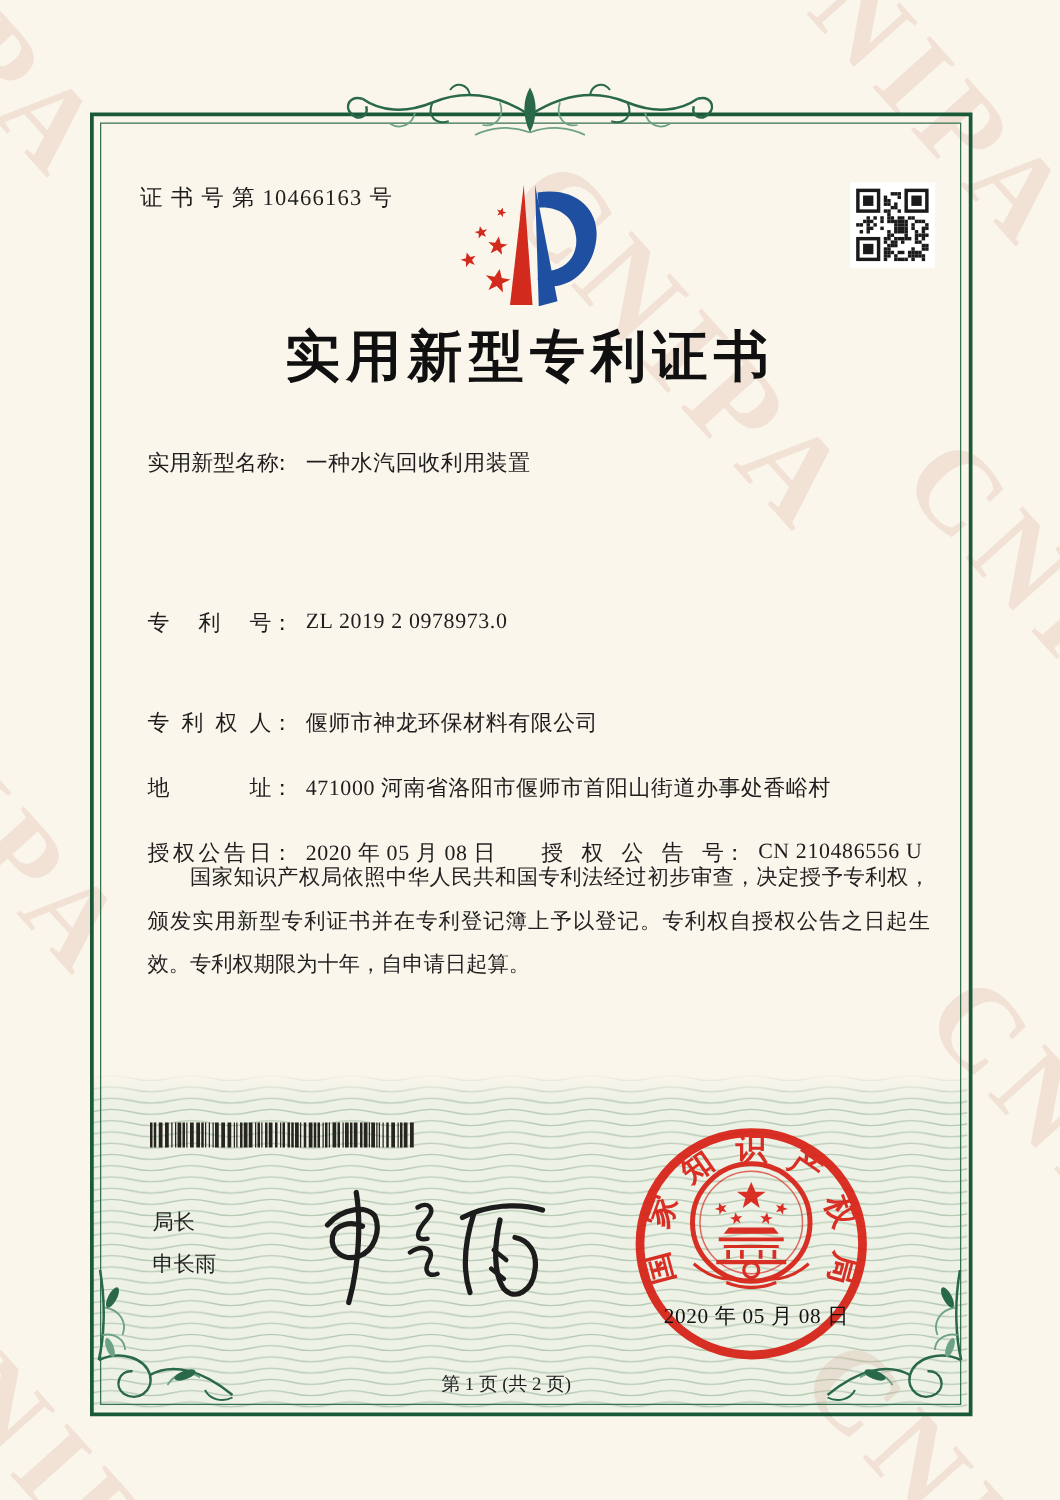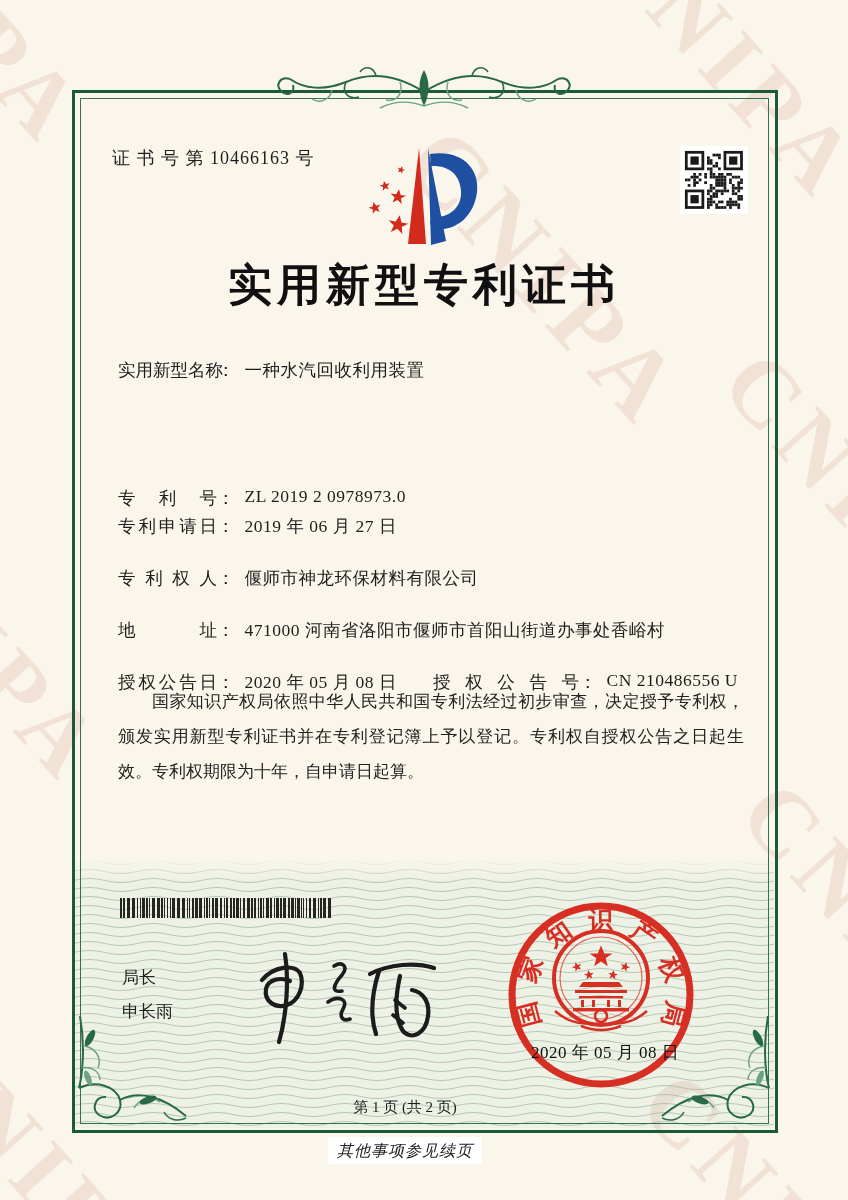--- a/index.html
+++ b/index.html
@@ -291,23 +291,20 @@
   </svg>
 
   <div class="title">实用新型专利证书</div>
 
   <div class="field" style="top:358px">
     <span class="flabel">实用新型名称</span><span class="colon">：</span><span class="fvalue">一种水汽回收利用装置</span>
   </div>
   <div class="field" style="top:486px">
     <span class="flabel">专利号</span><span class="colon">：</span><span class="fvalue">ZL 2019 2 0978973.0</span>
   </div>
-  <div class="field" style="top:514px">
-    <span class="flabel">专利申请日</span><span class="colon">：</span><span class="fvalue">2019 年 06 月 27 日</span>
-  </div>
   <div class="field" style="top:566px">
     <span class="flabel">专利权人</span><span class="colon">：</span><span class="fvalue">偃师市神龙环保材料有限公司</span>
   </div>
   <div class="field" style="top:618px">
     <span class="flabel">地址</span><span class="colon">：</span><span class="fvalue">471000 河南省洛阳市偃师市首阳山街道办事处香峪村</span>
   </div>
   <div class="field" style="top:670px">
     <span class="flabel">授权公告日</span><span class="colon">：</span><span class="fvalue">2020 年 05 月 08 日</span>
     <span class="pair2">
       <span class="flabel2">授权公告号</span><span class="colon">：</span><span class="fvalue">CN 210486556 U</span>
@@ -368,15 +365,14 @@
         <text x="110" y="35">识</text>
         <text x="153" y="48.6" transform="rotate(35 153 48.6)">产</text>
         <text x="180.5" y="84.3" transform="rotate(70 180.5 84.3)">权</text>
         <text x="182.4" y="129.4" transform="rotate(105 182.4 129.4)">局</text>
       </g>
     </g>
   </svg>
   <div class="seal-date">2020 年 05 月 08 日</div>
 
   <div class="page-info">第 1 页 (共 2 页)</div>
-  <div class="cont-note">其他事项参见续页</div>
 
 </div>
 
 </body></html>

